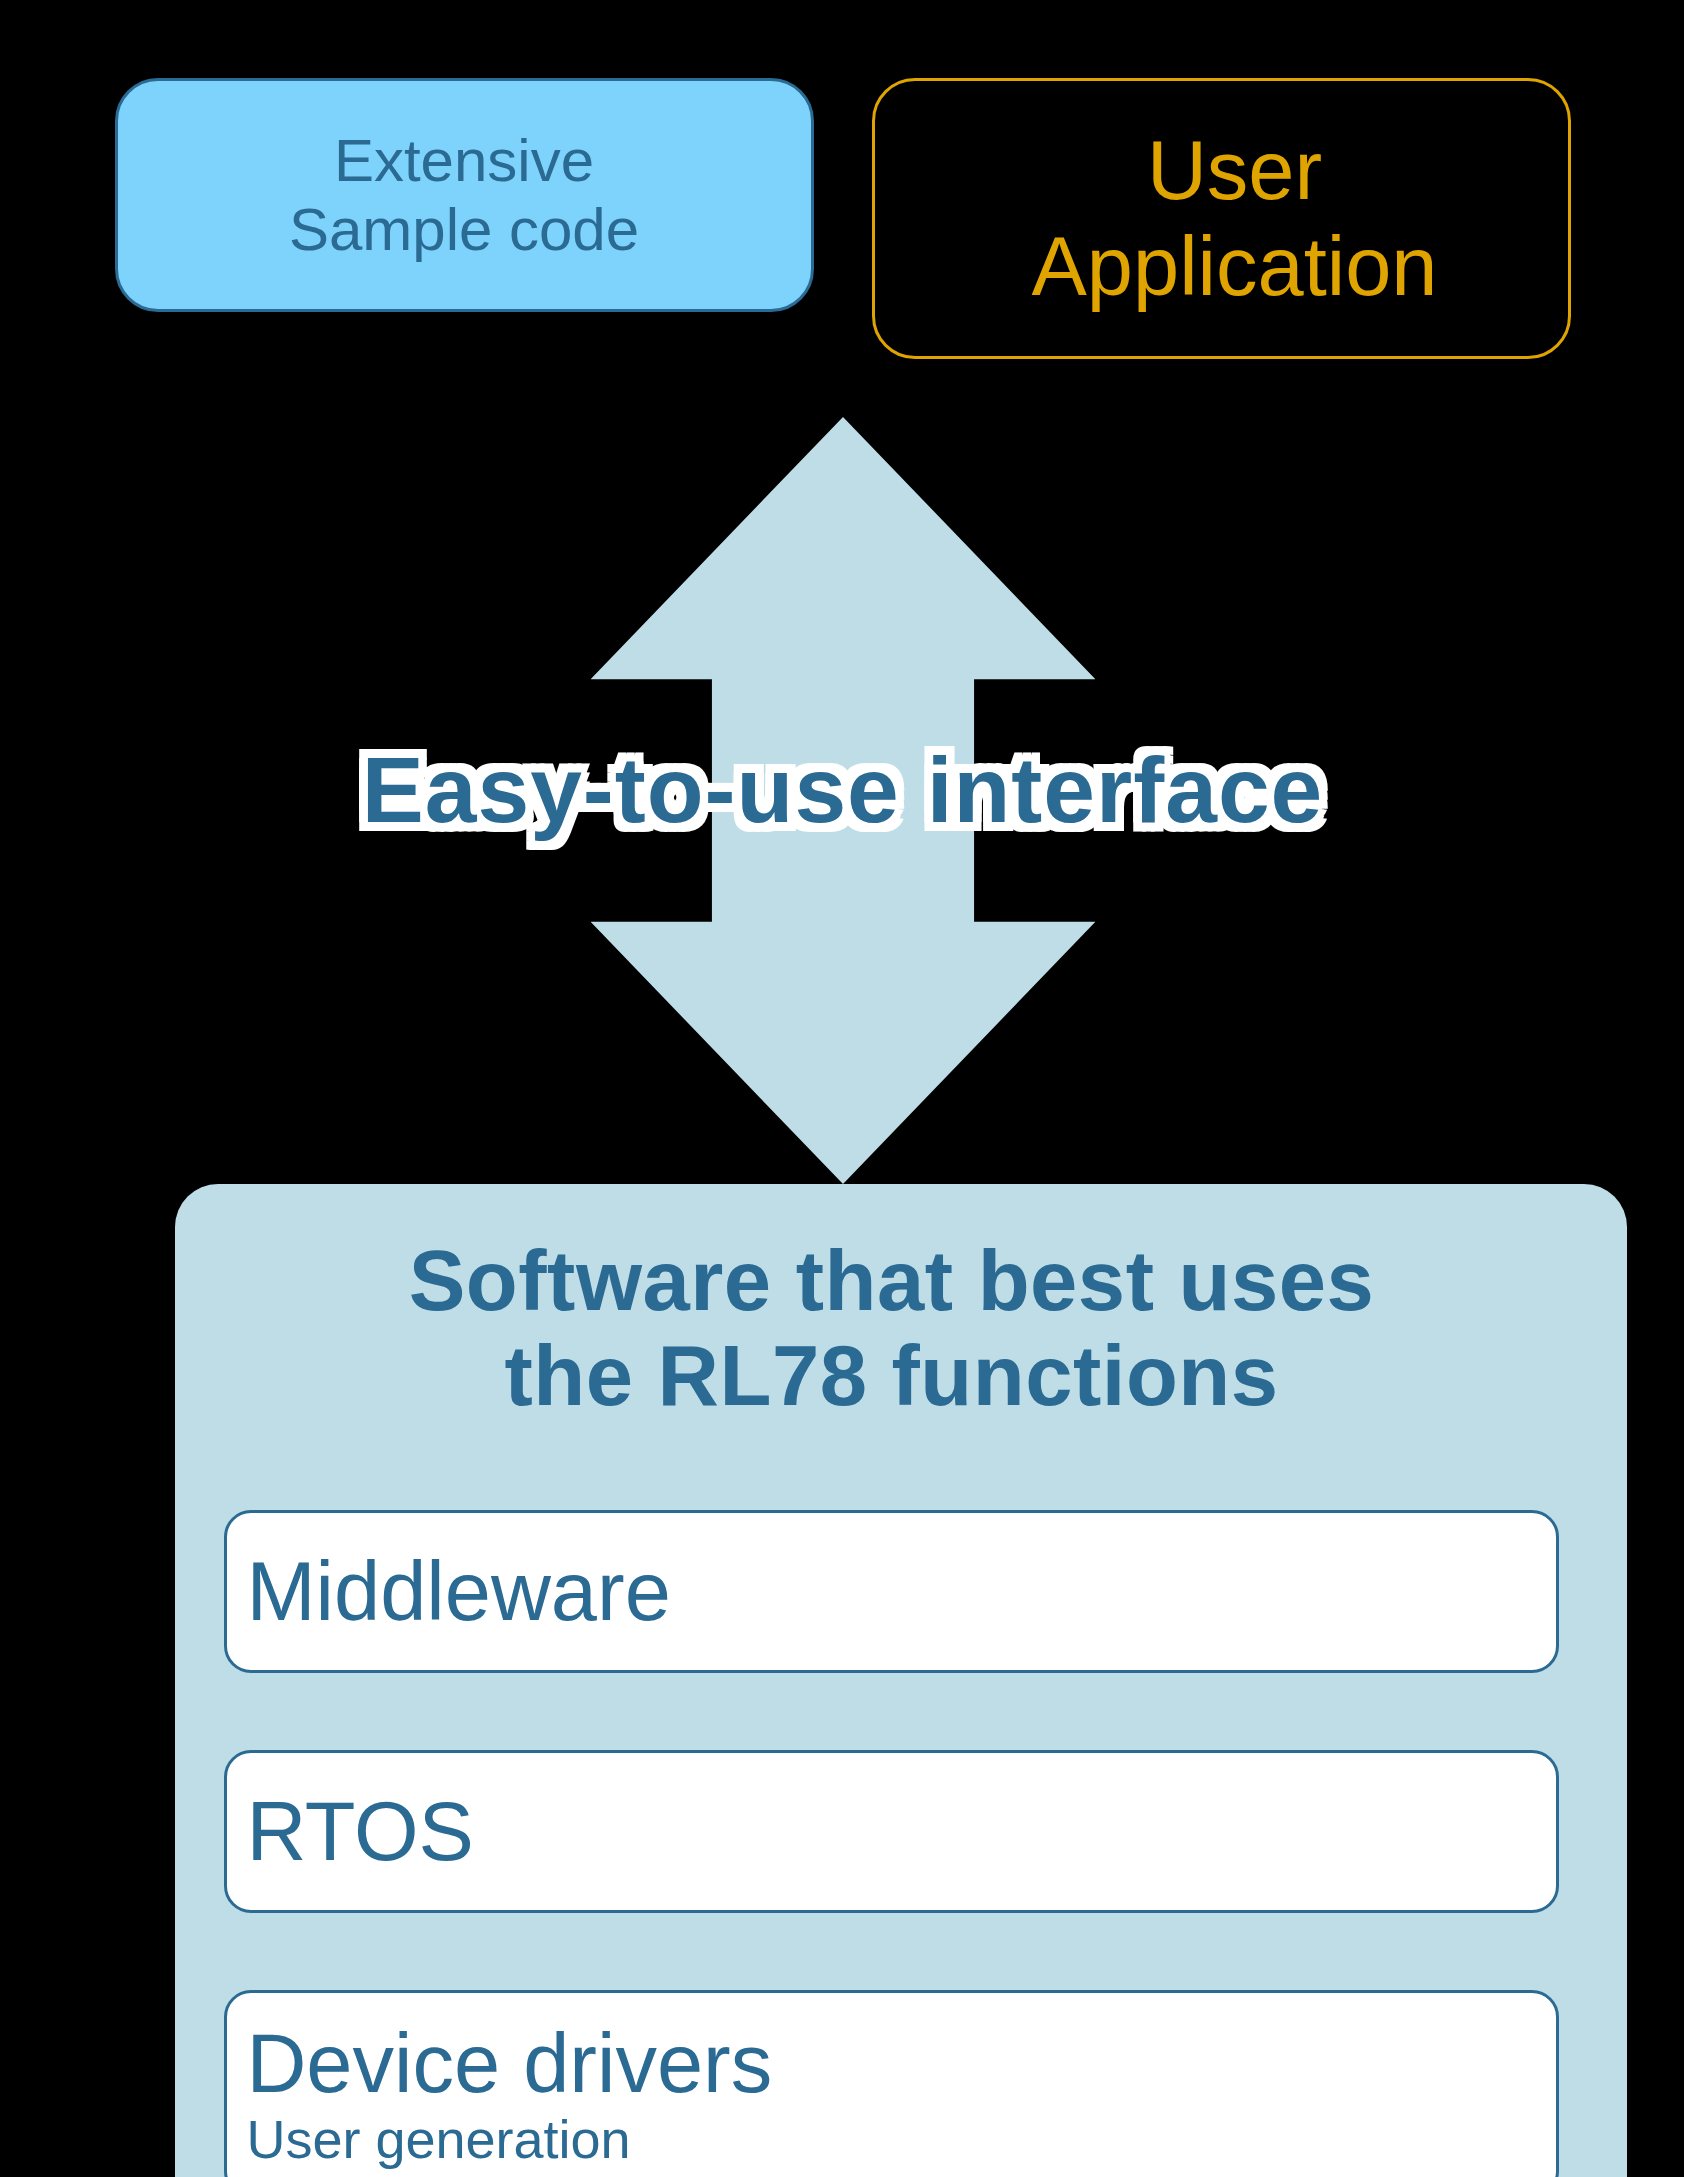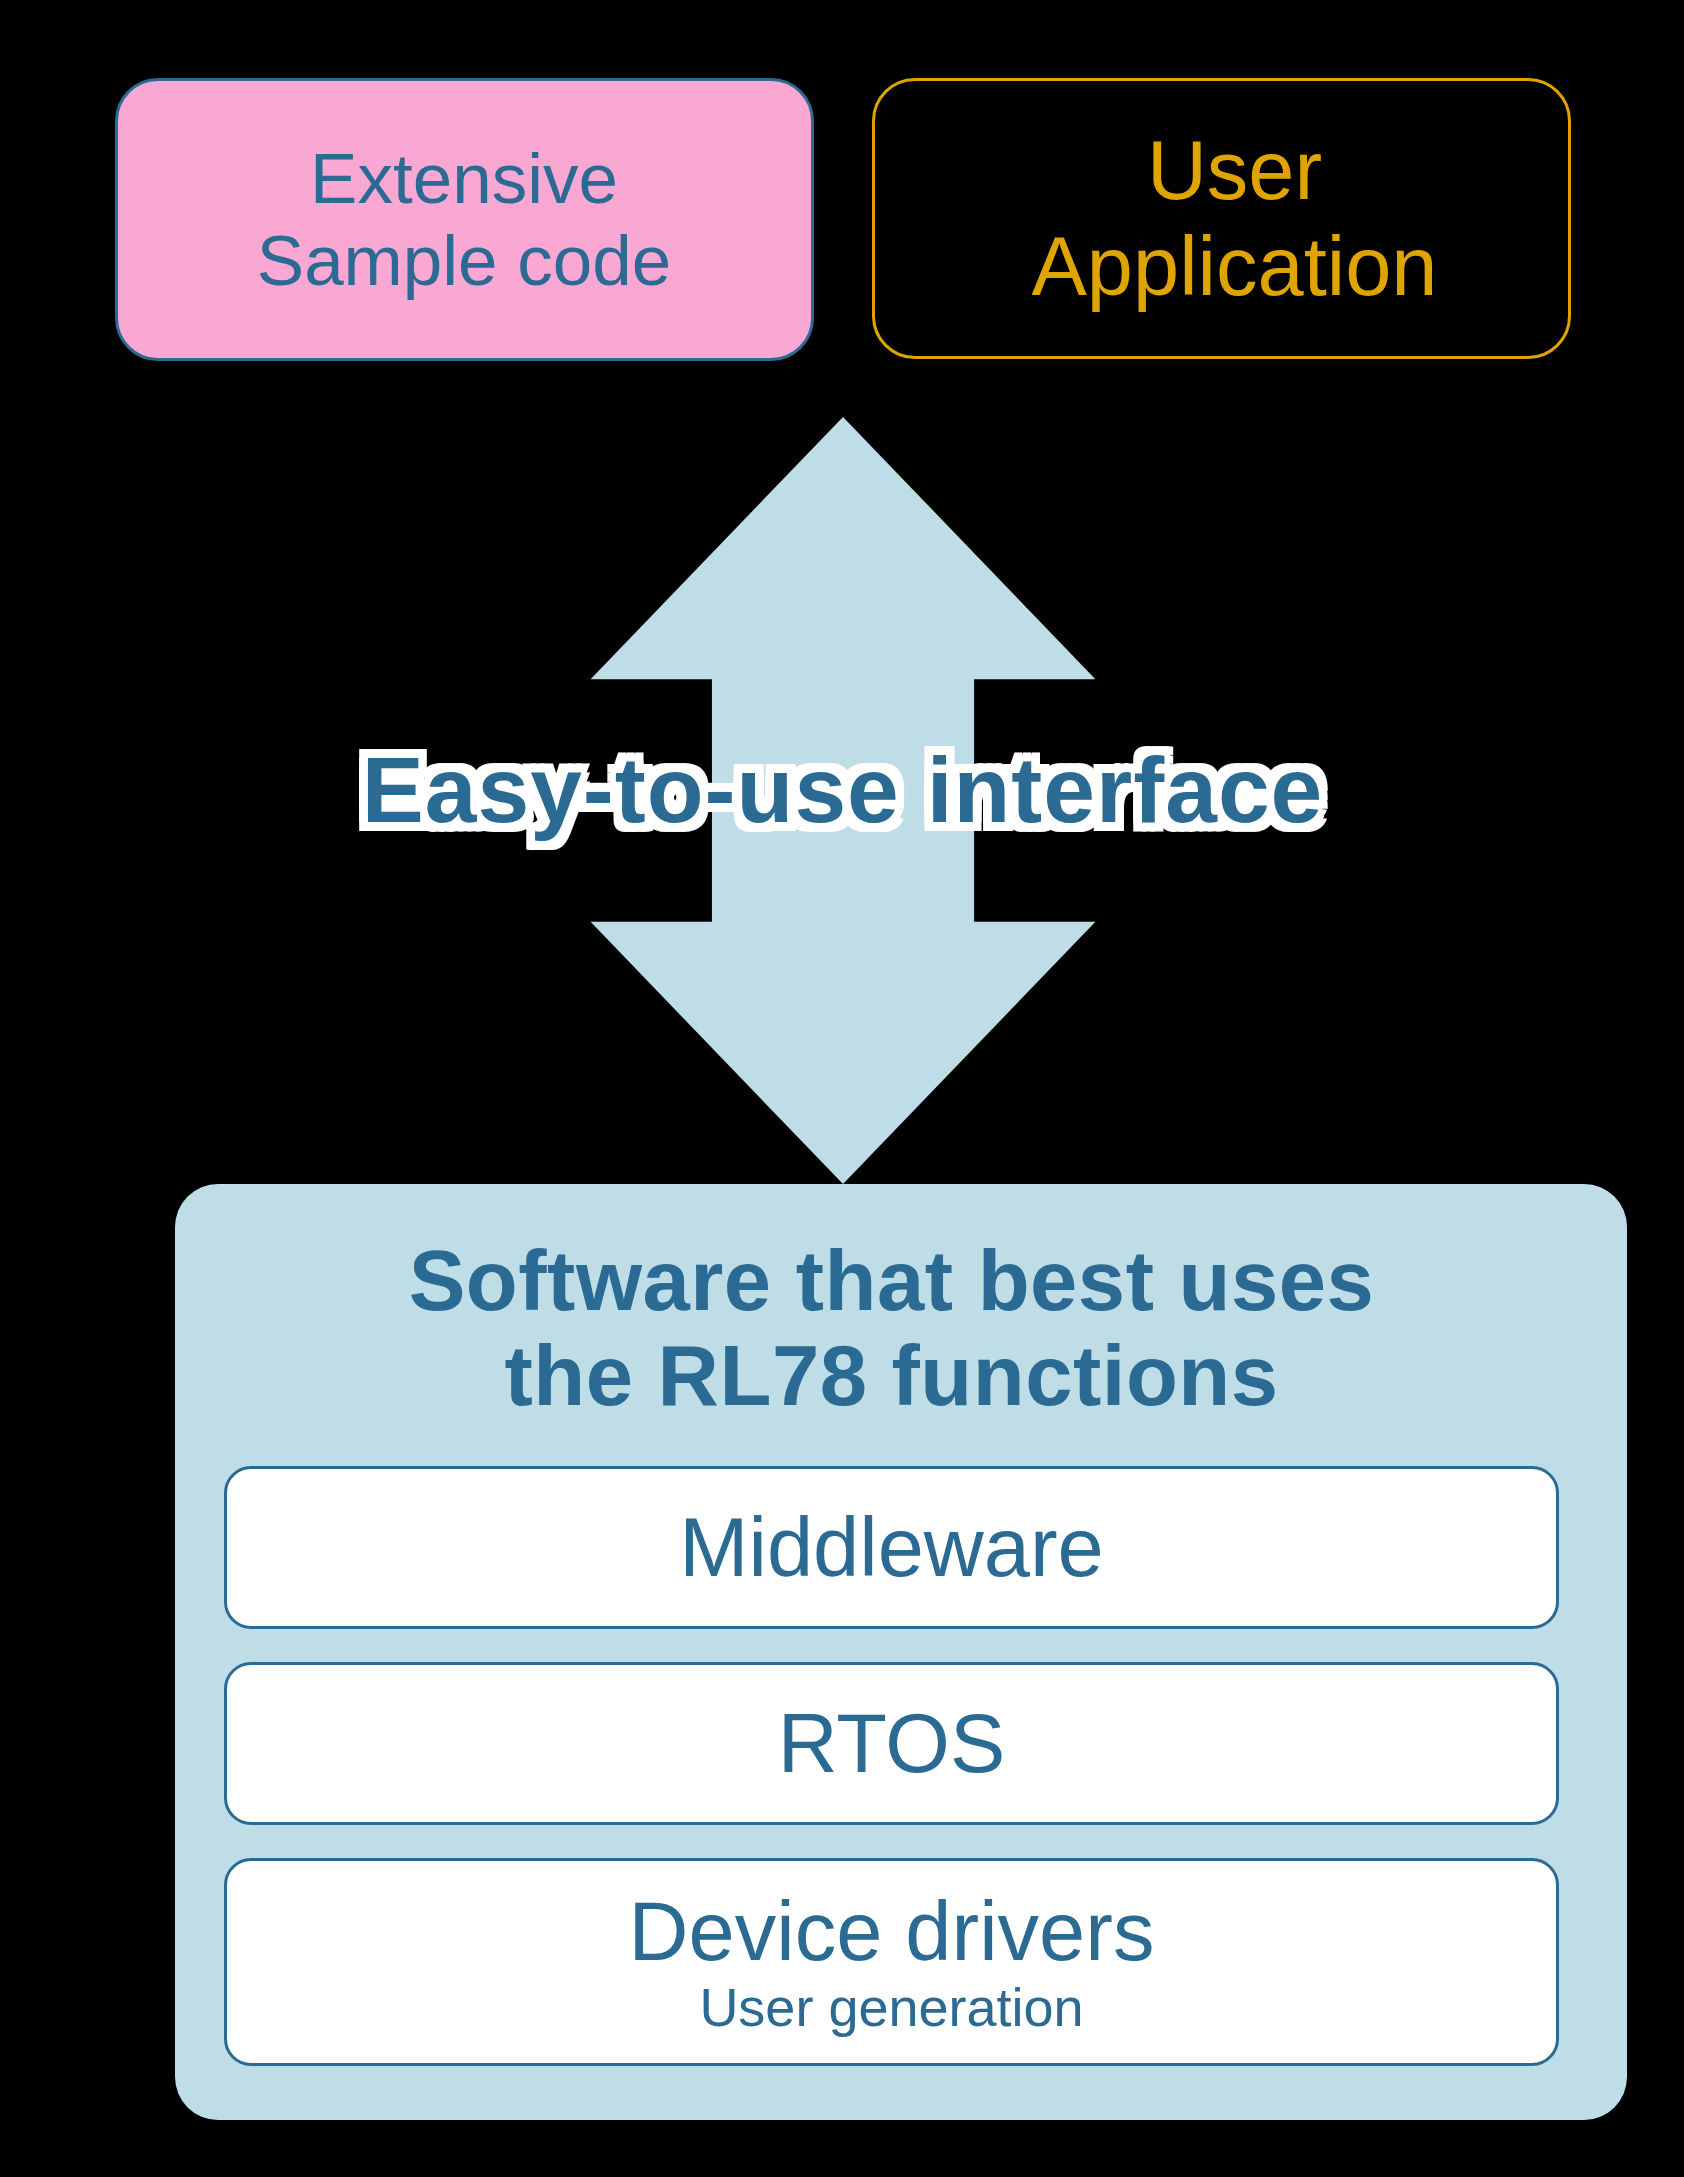--- a/index.html
+++ b/index.html
@@ -31,25 +31,25 @@
     flex-direction: column;
     align-items: center;
     justify-content: center;
     text-align: center;
     line-height: 1.15;
     font-weight: 400;
     font-stretch: condensed;
   }
   .sample-box {
     width: 699px;
-    height: 283px;
-    background: #f9a8d4;
+    height: 234px;
+    background: #7dd3fc;
     border: 3.9px solid #2a6a93;
     color: #2a6a93;
-    font-size: 71px;
+    font-size: 60px;
   }
   .user-box {
     width: 699px;
     height: 281px;
     background: #000;
     border: 3.9px solid #e0a400;
     color: #e0a400;
     font-size: 83px;
     padding-left: 27px;
   }
@@ -108,24 +108,25 @@
   }
   .sw-item {
     background: #fff;
     border: 3.9px solid #2a6a93;
     border-radius: 27px;
     color: #2a6a93;
     text-align: center;
     display: flex;
     flex-direction: column;
     justify-content: center;
-    align-items: center;
+    align-items: flex-start;
     padding: 27px 19.4px;
     min-height: 163px;
     font-stretch: condensed;
+    margin-top: 44px;
   }
   .sw-item .big   { font-size: 83px; line-height: 1.05; }
   .sw-item .small { font-size: 54px; line-height: 1.05; margin-top: 3.9px; }
 </style>
 </head>
 <body>
 
 <div class="canvas">
 
   <div class="top-row">

